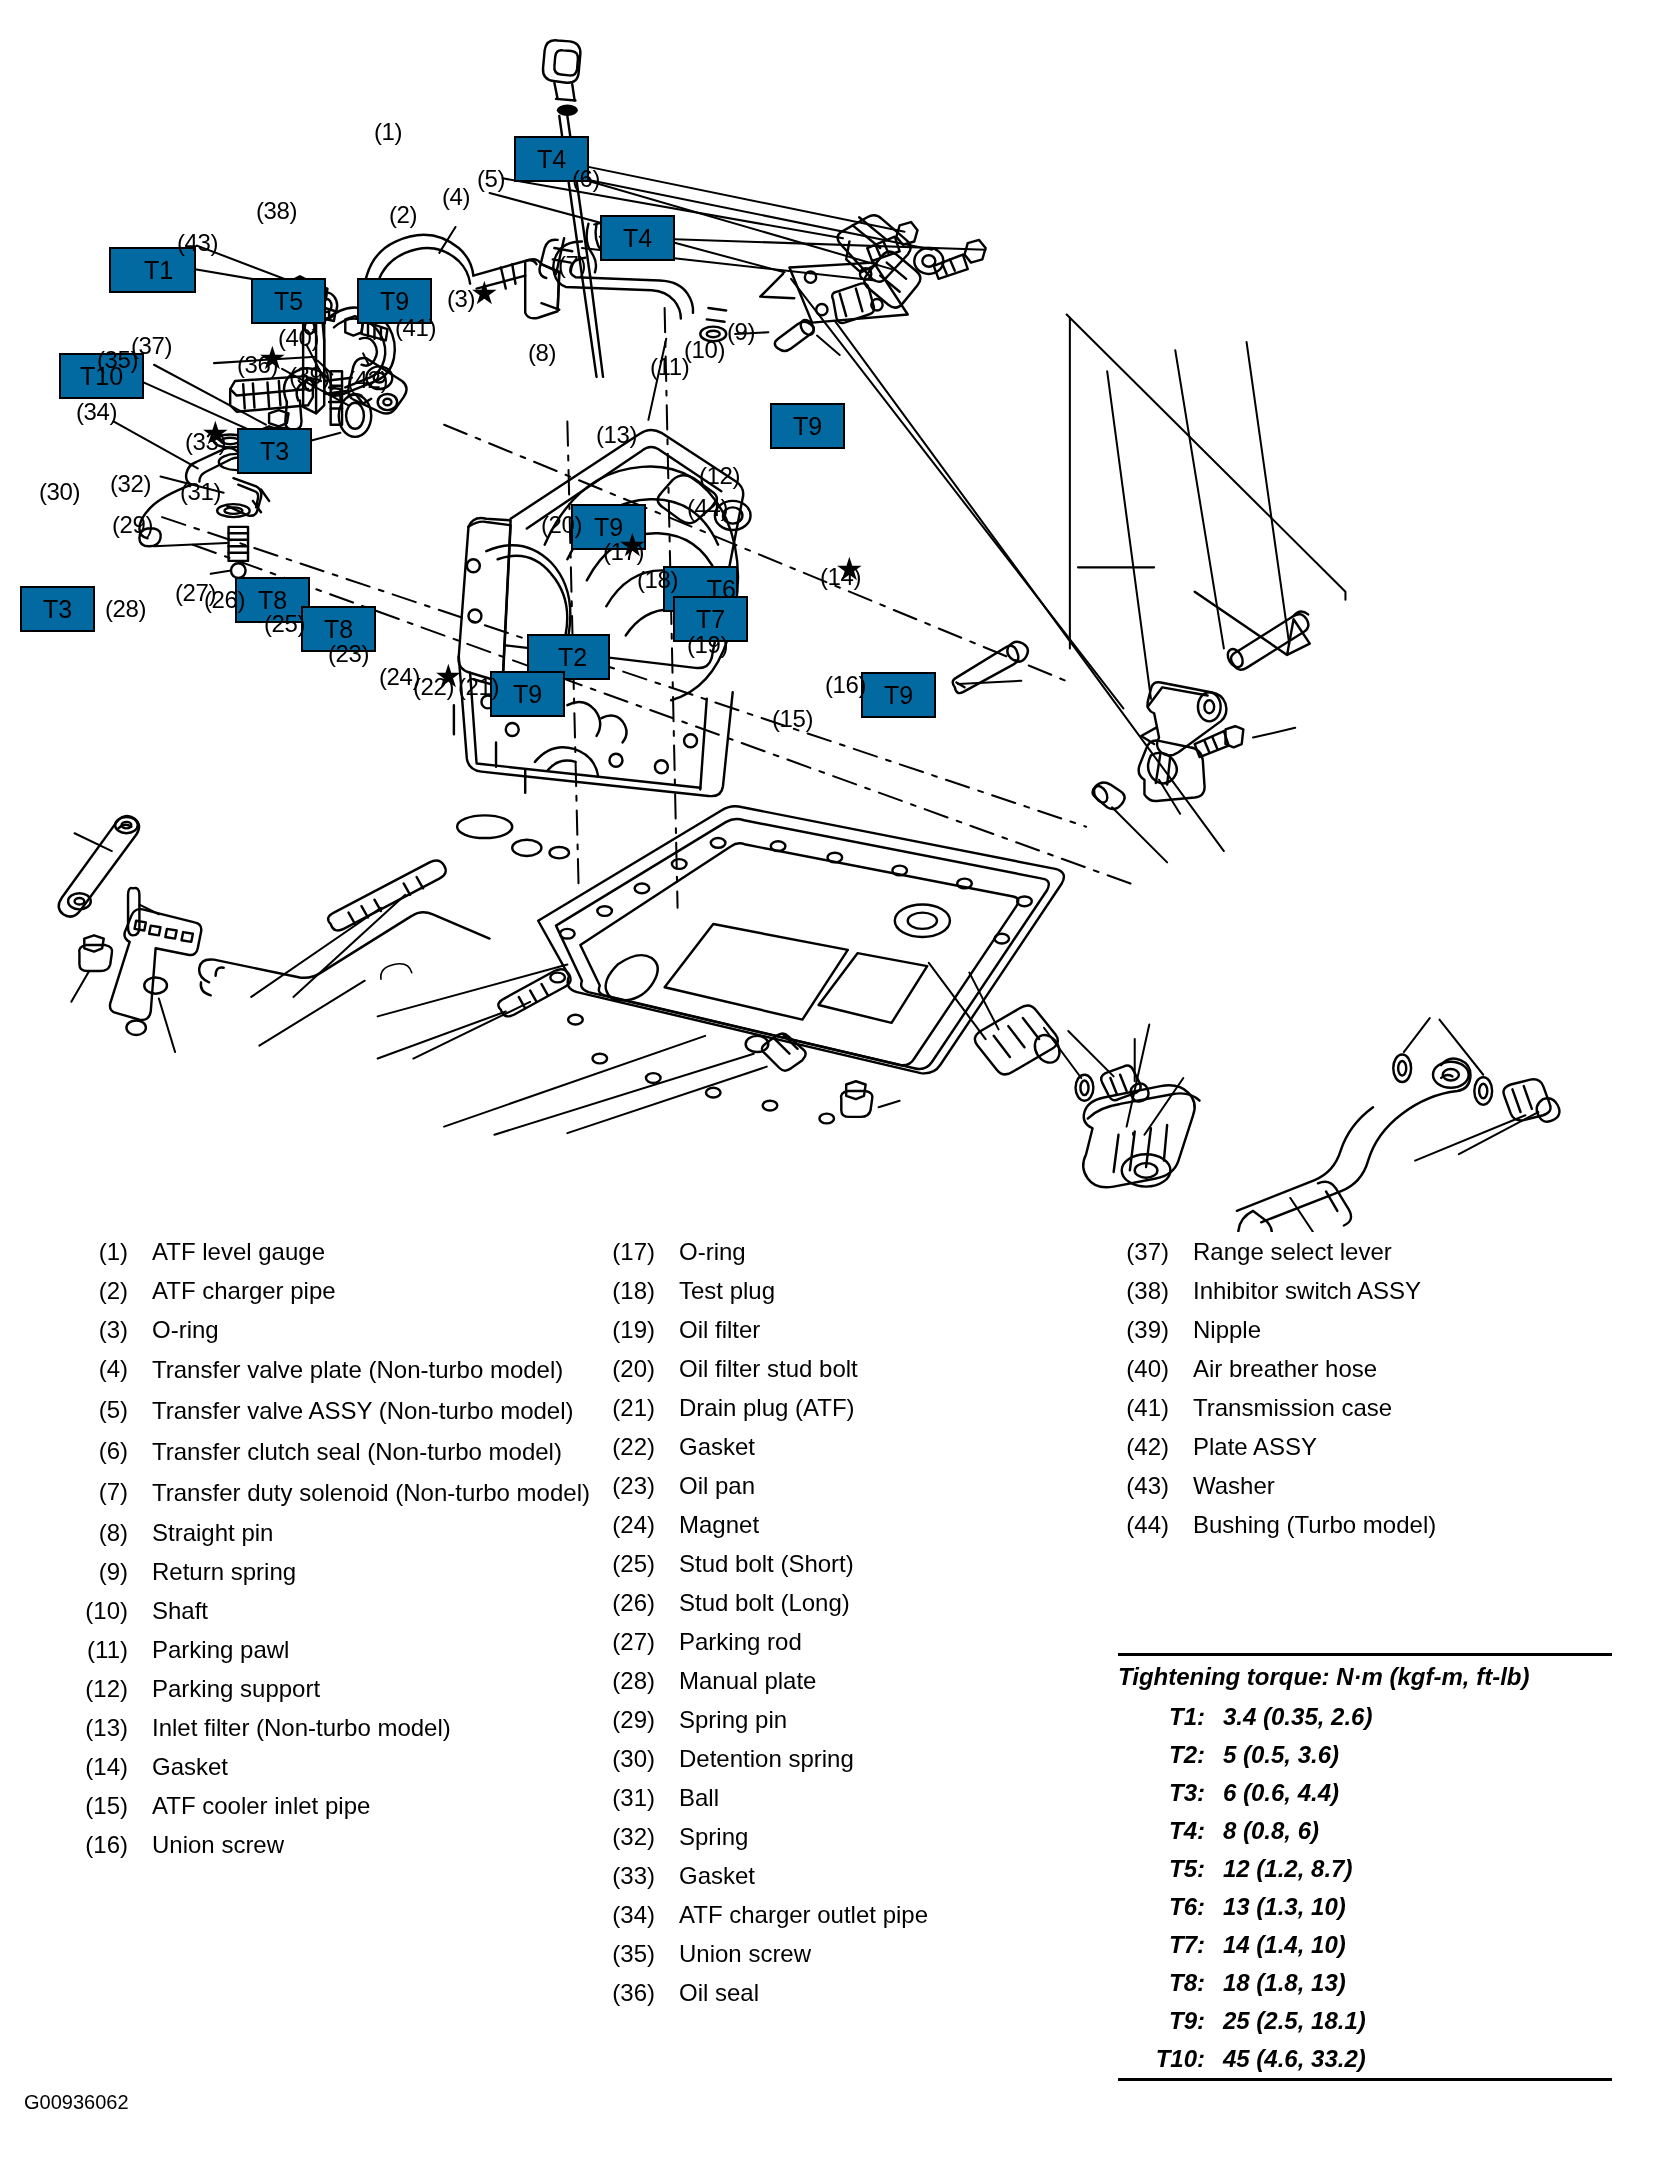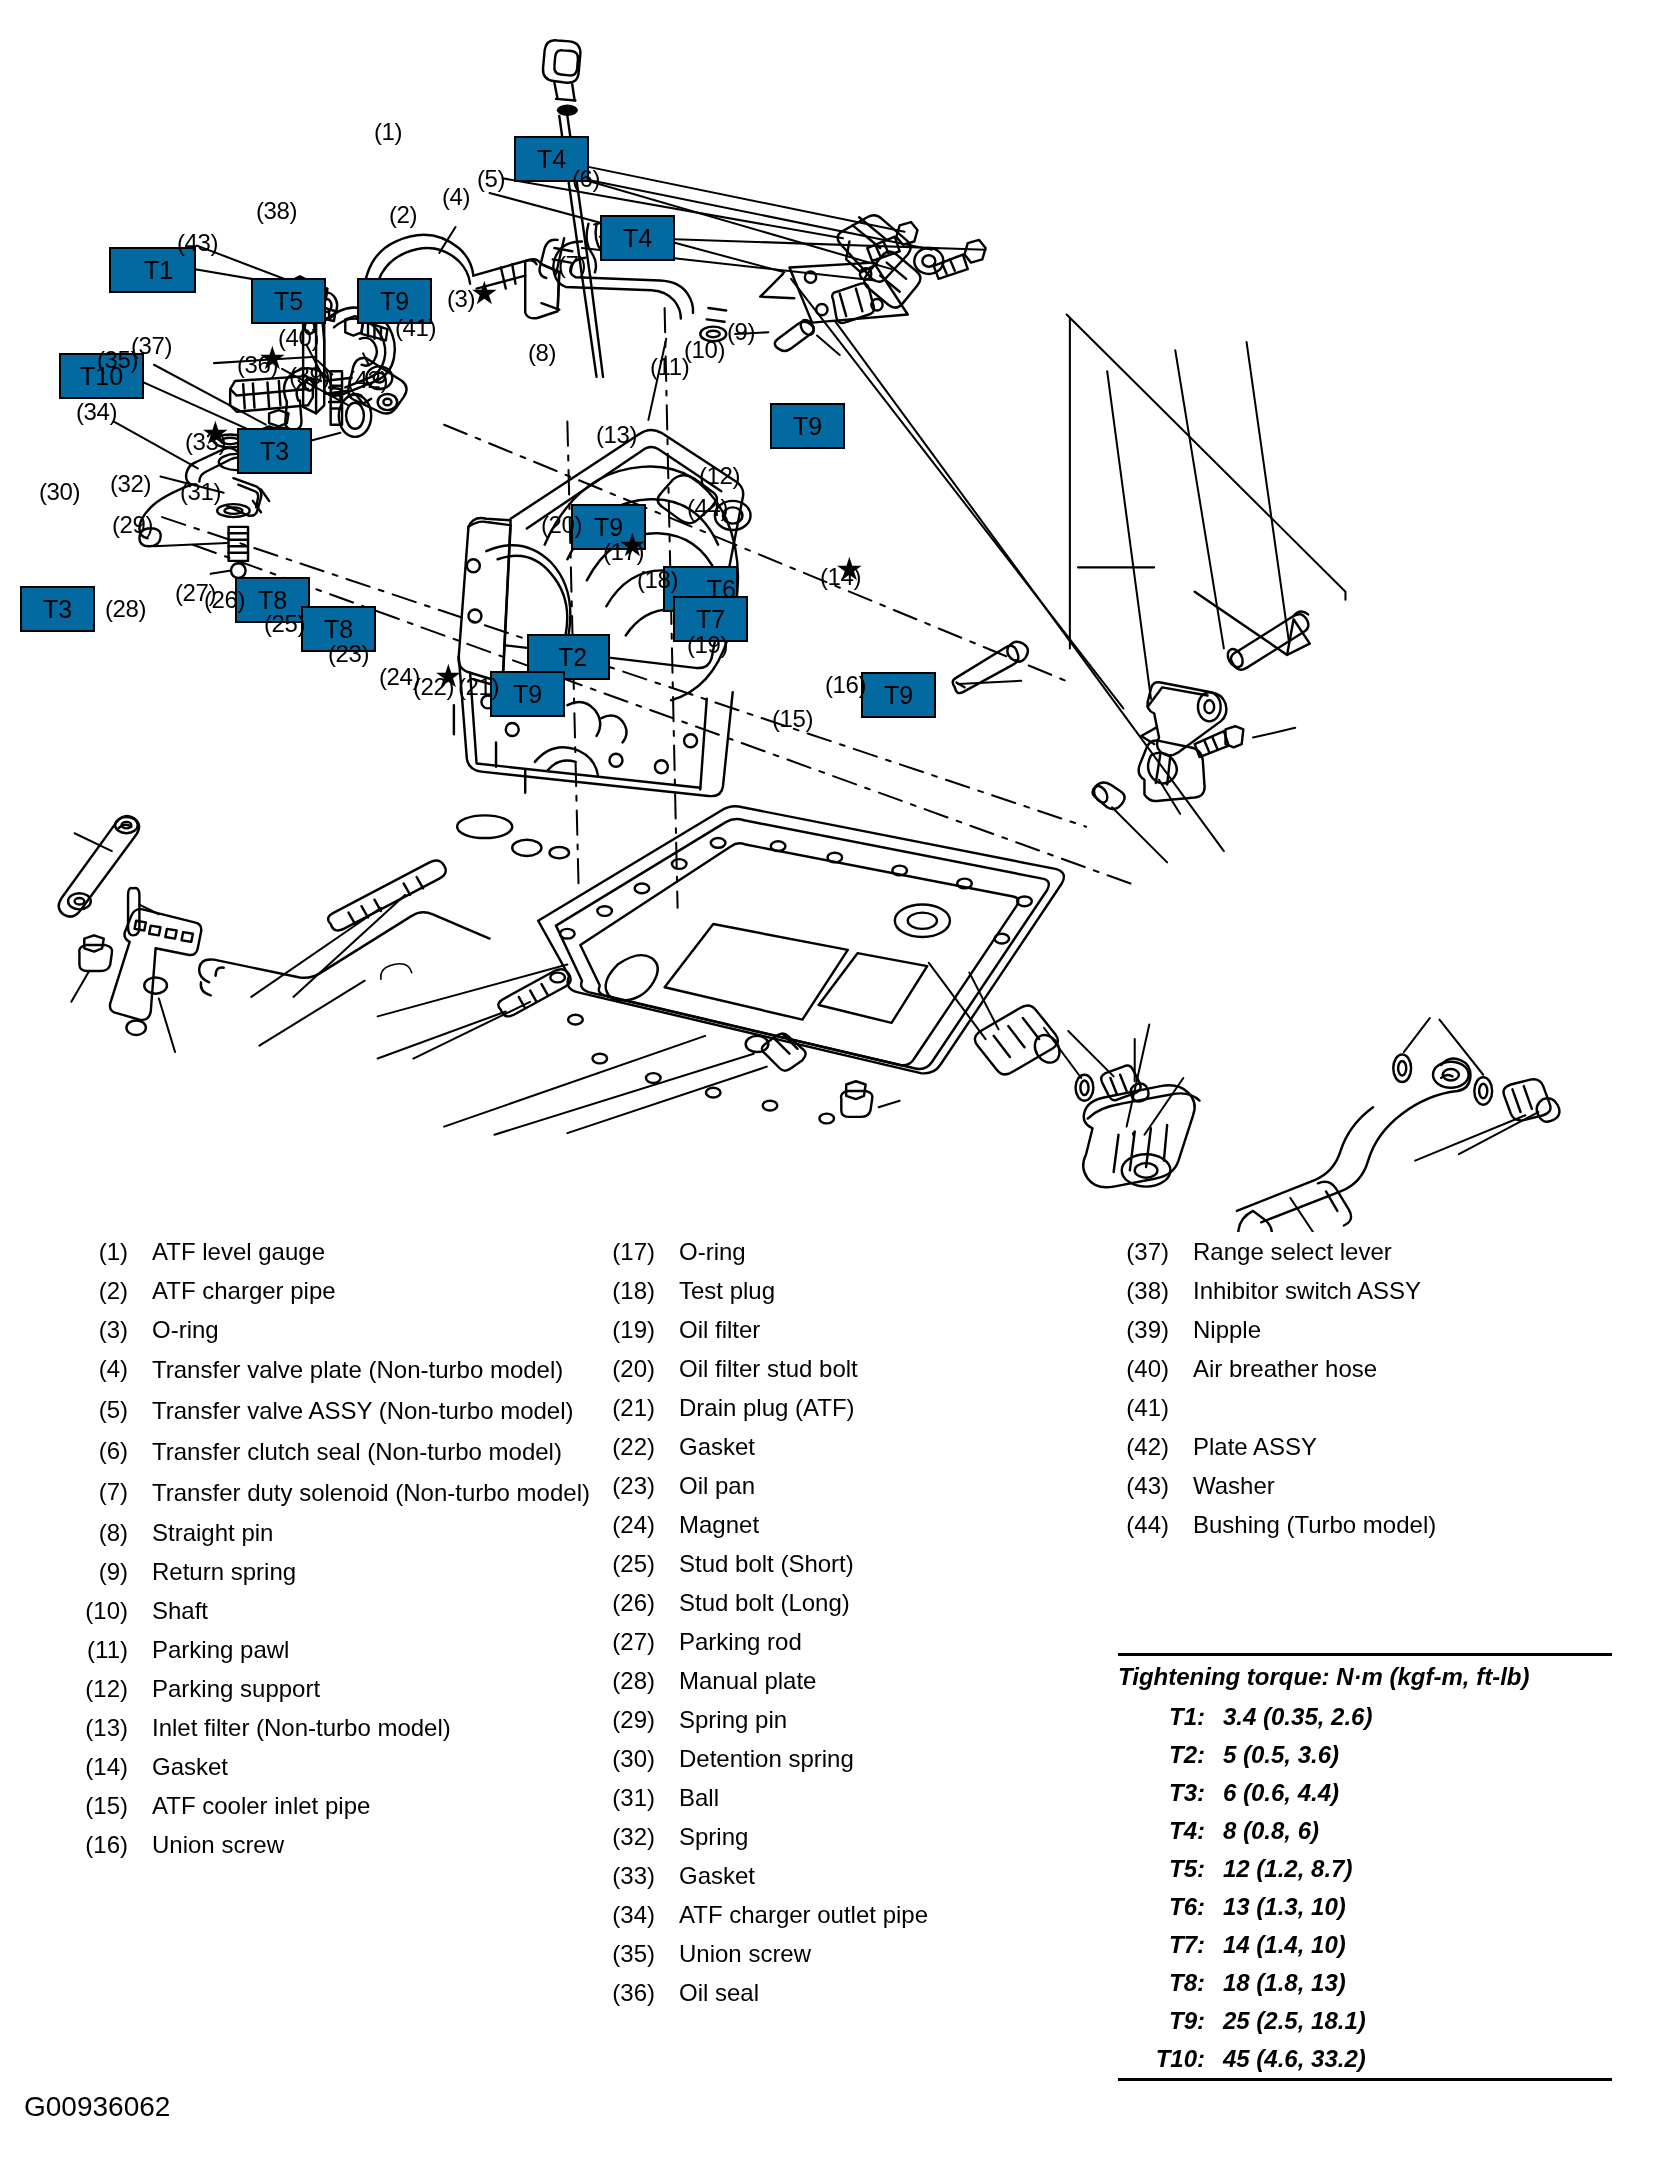--- a/index.html
+++ b/index.html
@@ -35,21 +35,21 @@
   #torque{position:absolute;left:1118px;top:1653px;width:494px;}
   #torque .rule-top{border-top:3.2px solid #000;}
   #torque .rule-bot{border-top:3.2px solid #000;}
   #torque .ttitle{
     font-style:italic;font-weight:bold;font-size:24px;line-height:42px;
     white-space:nowrap;
   }
   .trow{display:flex;font-style:italic;font-weight:bold;font-size:24px;line-height:38px;}
   .tkey{width:105px;flex:0 0 105px;text-align:right;padding-right:18px;box-sizing:border-box;}
   .tval{flex:1;}
-  #footer-code{position:absolute;left:24px;top:2091px;font-size:28px;}
+  #footer-code{position:absolute;left:24px;top:2091px;font-size:20px;}
 </style>
 </head>
 <body>
 
 <div id="diagram">
 
   <svg width="1681" height="1232" viewBox="0 0 2074 1520" style="position:absolute;left:0;top:0;">
     <g fill="none" stroke="#000" stroke-width="3" stroke-linecap="round" stroke-linejoin="round">
 
       <g>
@@ -763,20 +763,21 @@
     <div class="pitem">
         <span class="pnum">(39)</span>
         <span class="pname">Nipple</span>
       </div>
     <div class="pitem">
         <span class="pnum">(40)</span>
         <span class="pname">Air breather hose</span>
       </div>
     <div class="pitem">
         <span class="pnum">(41)</span>
+        <span class="pname">Transmission case</span>
       </div>
     <div class="pitem">
         <span class="pnum">(42)</span>
         <span class="pname">Plate ASSY</span>
       </div>
     <div class="pitem">
         <span class="pnum">(43)</span>
         <span class="pname">Washer</span>
       </div>
     <div class="pitem">

